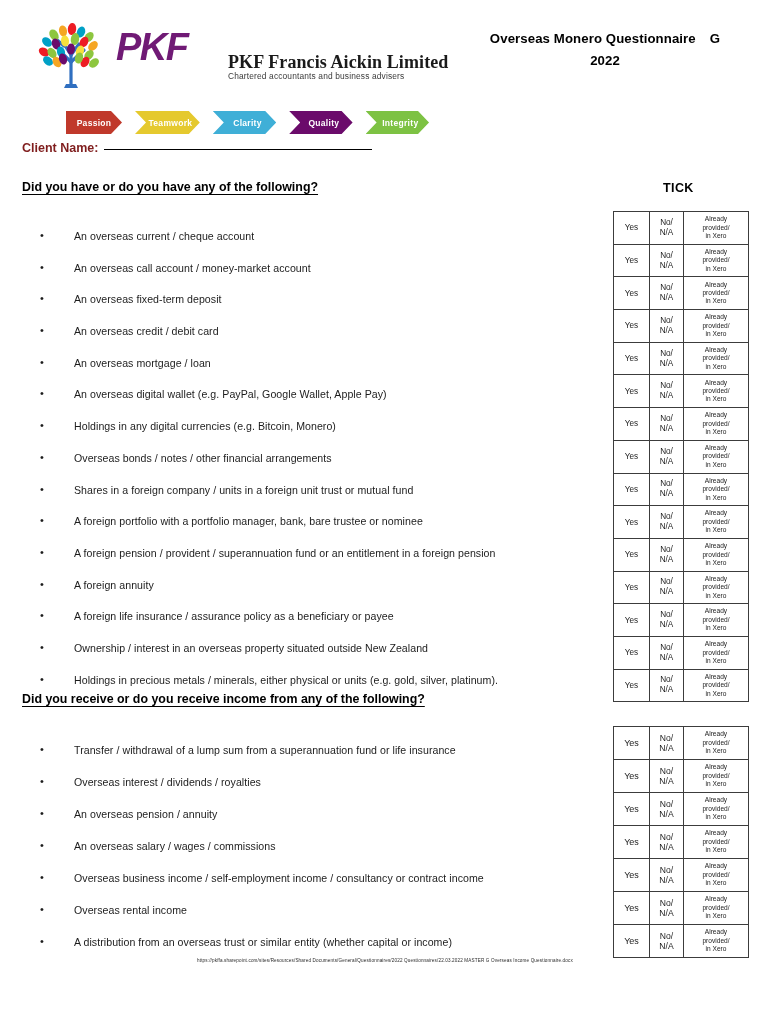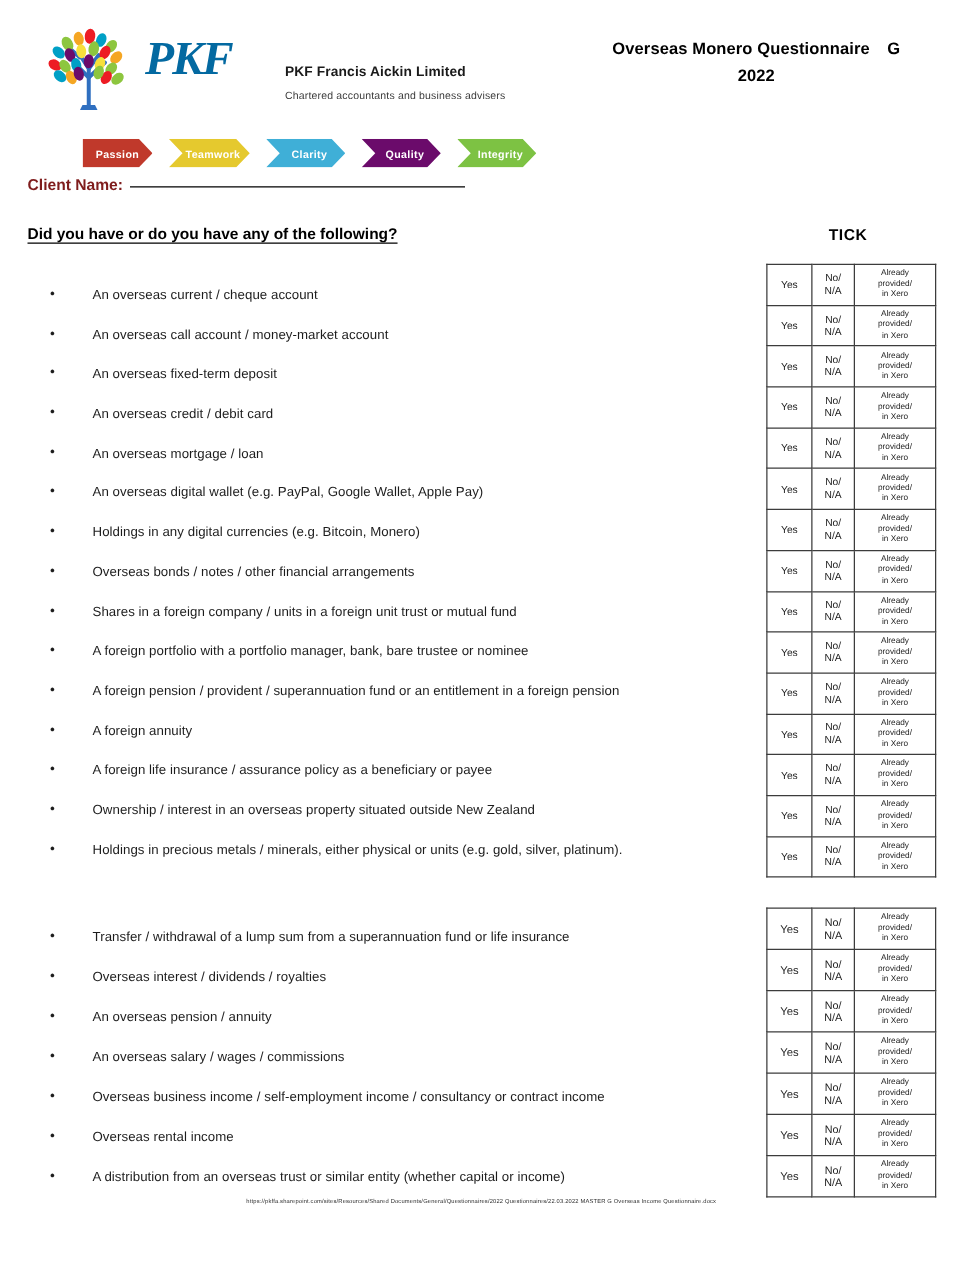--- a/index.html
+++ b/index.html
@@ -45,36 +45,36 @@
     left: 0px;
     top: 0px;
     width: 82px;
     height: 68px;
   }
 
   .brand-pkf {
     position: absolute;
     left: 86px;
     top: 6px;
-    font-family: Liberation Serif, serif;
+    font-family: Liberation Sans, sans-serif;
     font-weight: bold;
     font-style: italic;
     font-size: 38px;
     letter-spacing: -1.5px;
-    color: #0369a1;
+    color: #701a75;
     line-height: 1;
   }
 
   .brand-name {
     position: absolute;
     left: 198px;
     top: 30px;
-    font-family: Liberation Sans, sans-serif;
-    font-weight: bold;
-    font-size: 11px;
+    font-family: Liberation Serif, serif;
+    font-weight: bold;
+    font-size: 18px;
     color: #1a1a1a;
     letter-spacing: 0.1px;
     white-space: nowrap;
   }
 
   .brand-tag {
     position: absolute;
     left: 198px;
     top: 49px;
     font-family: "Liberation Sans", sans-serif;
@@ -426,20 +426,21 @@
           <td class="c-xero">Already<br>provided/<br>in Xero</td>
         </tr>
         <tr>
           <td class="c-yes">Yes</td>
           <td class="c-no">No/<br>N/A</td>
           <td class="c-xero">Already<br>provided/<br>in Xero</td>
         </tr>
       </tbody>
   </table>
 
+  <div class="section-head s2">Did you receive or do you receive income from any of the following?</div>
 
   <ul class="bullets b2">
     <li>Transfer / withdrawal of a lump sum from a superannuation fund or life insurance</li>
     <li>Overseas interest / dividends / royalties</li>
     <li>An overseas pension / annuity</li>
     <li>An overseas salary / wages / commissions</li>
     <li>Overseas business income / self-employment income / consultancy or contract income</li>
     <li>Overseas rental income</li>
     <li>A distribution from an overseas trust or similar entity (whether capital or income)</li>
   </ul>

